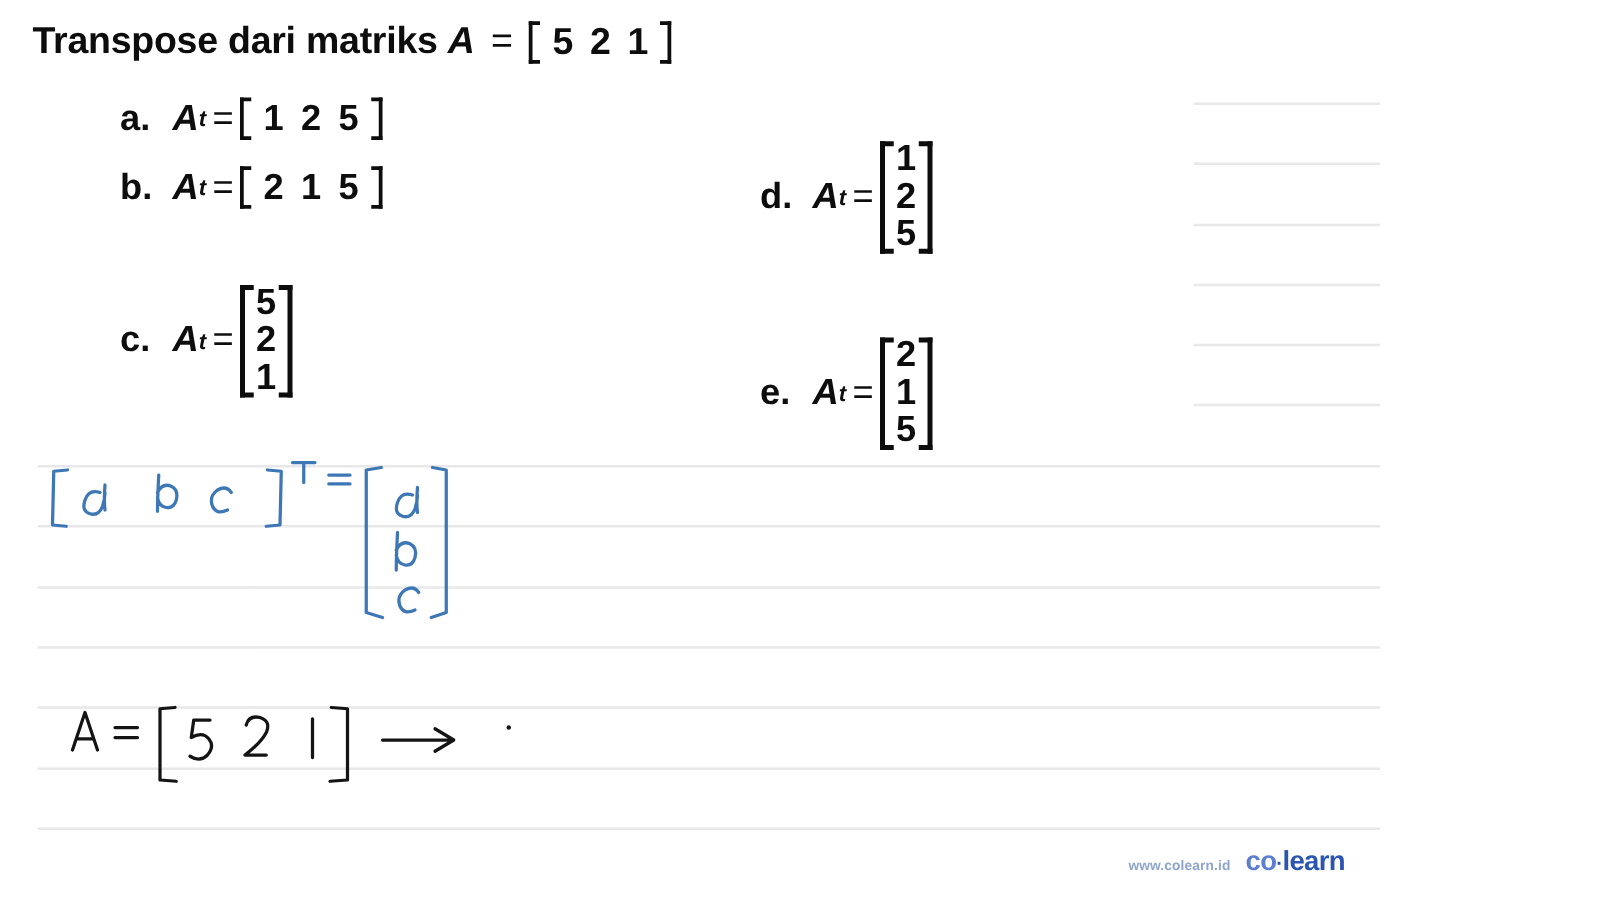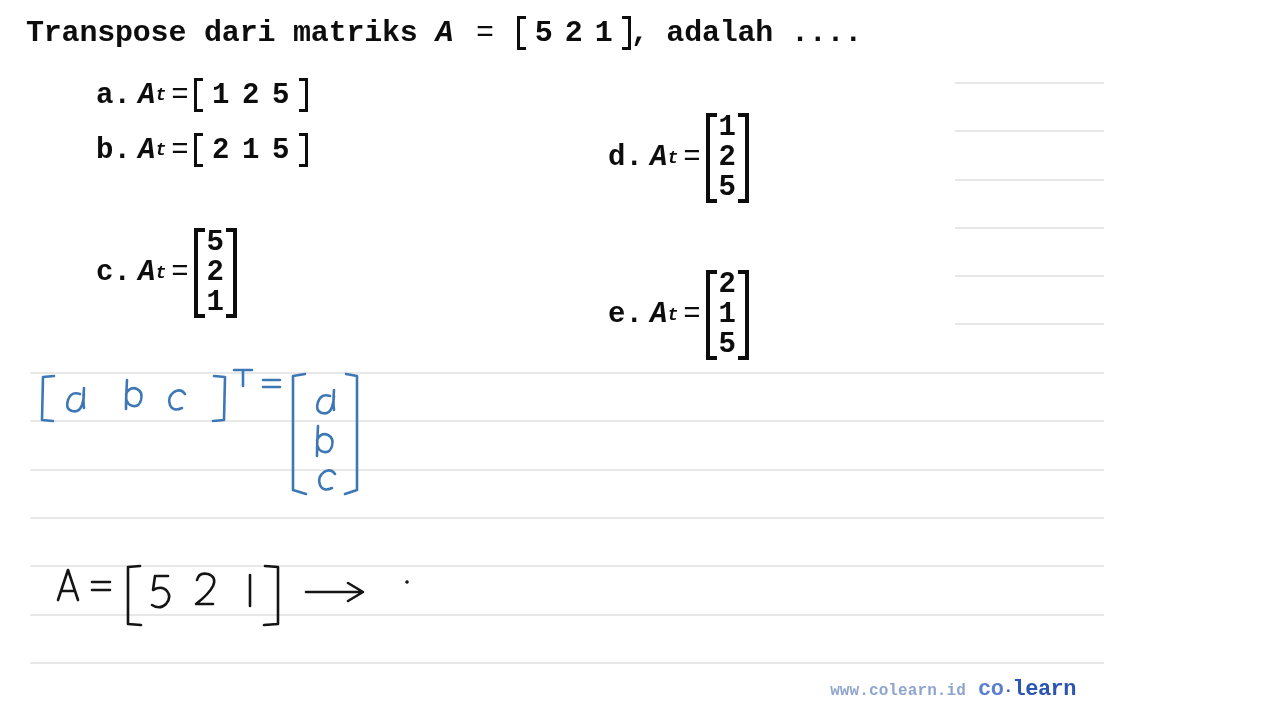--- a/index.html
+++ b/index.html
@@ -6,21 +6,21 @@
     margin: 0;
     padding: 0;
     background: #ffffff;
   }
   #page {
     position: relative;
     width: 1104px;
     height: 720px;
     background: #ffffff;
     overflow: hidden;
-    font-family: Liberation Mono, monospace;
+    font-family: Liberation Sans, sans-serif;
     color: #0d0d0d;
   }
 
   
   .rule {
     position: absolute;
     height: 2px;
     background: #e8e8e8;
     border-radius: 1px;
   }
@@ -162,21 +162,21 @@
   
   .watermark {
     position: absolute;
     right: 28px;
     bottom: 18px;
     display: flex;
     align-items: baseline;
     gap: 12px;
   }
   .wm-url {
-    font-size: 16px;
+    font-size: 11px;
     color: #8fa5cf;
     font-weight: 600;
     letter-spacing: 0.1px;
   }
   .wm-logo {
     font-size: 22px;
     font-weight: 700;
     color: #2b55b0;
     letter-spacing: -0.5px;
     text-align: right;
@@ -214,21 +214,21 @@
       <span class="italvar">A</span>
       <span class="eq">=</span>
       <span class="rowmat" style="font-size:30px;height:34px;">
         <span class="brk l"></span>
         <span class="cells">
           <span>5</span>
           <span>2</span>
           <span>1</span>
         </span>
         <span class="brk r"></span>
-      </span><span>, adalah ....</span>
+      </span>
     </div>
 
     <div class="opt" id="opt-a">
       <span class="letter">a.</span>
       <span class="body">
         <span class="italvar">A</span>
           <span class="sup">t</span>
         <span class="eq">=</span>
         <span class="rowmat" style="height:34px;">
           <span class="brk l"></span>

